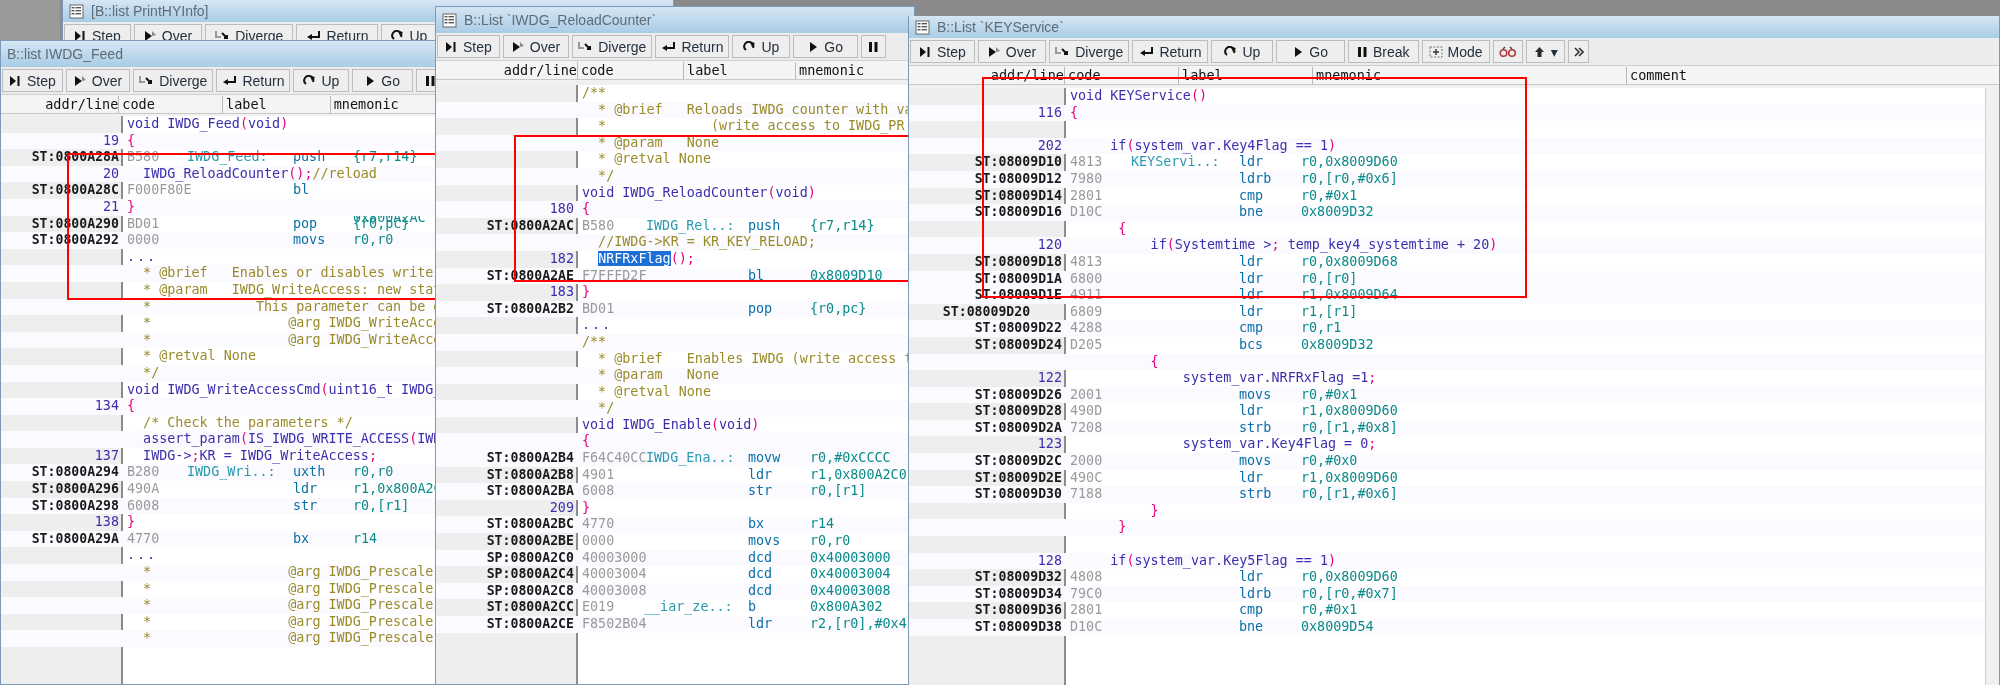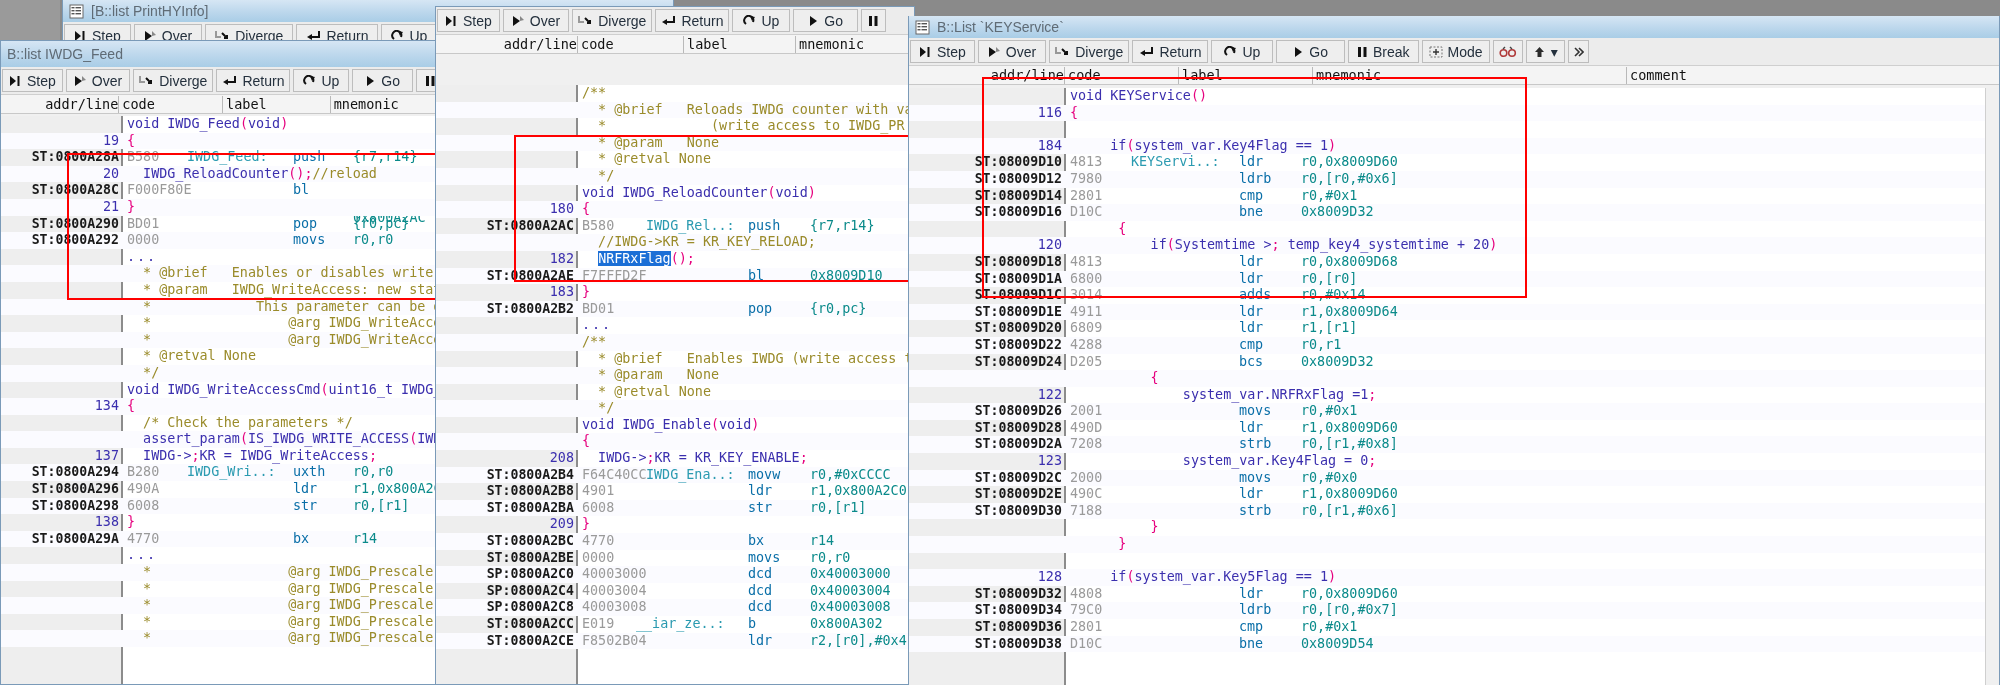--- a/index.html
+++ b/index.html
@@ -200,20 +200,32 @@
         <div class="row"><div class="txt" style="left:126px;"><span class="cm">  *                 @arg IWDG_Prescaler_32: IWDG p</span></div></div>
         <div class="row" style="background: rgb(251, 251, 255);"><div class="txt" style="left:126px;"><span class="cm">  *                 @arg IWDG_Prescaler_64: IWDG p</span></div></div>
         <div class="row"><div class="txt" style="left:126px;"><span class="cm">  *                 @arg IWDG_Prescaler_128: IWDG</span></div></div>
         <div class="row" style="background: rgb(251, 251, 255);"><div class="txt" style="left:126px;"><span class="cm">  *                 @arg IWDG_Prescaler_256: IWDG</span></div></div>
       </div>
   </div>
   <div class="redbox" style="left:66px;top:112px;width:401px;height:147px;border-right:none;"></div>
 </div>
 
 <div class="win" style="left:435px;top:6px;width:480px;height:679px;z-index:3;">
+  <div class="win-title">
+    <svg class="tico" viewBox="0 0 15 15">
+      <rect x="1" y="1" width="13" height="13" fill="#fff" stroke="#666"></rect>
+      <rect x="2.5" y="3" width="3" height="1.4" fill="#555"></rect>
+        <rect x="6.5" y="3" width="5.5" height="1.4" fill="#555"></rect>
+      <rect x="2.5" y="6" width="3" height="1.4" fill="#555"></rect>
+        <rect x="6.5" y="6" width="5.5" height="1.4" fill="#555"></rect>
+      <rect x="2.5" y="9" width="3" height="1.4" fill="#555"></rect>
+        <rect x="6.5" y="9" width="5.5" height="1.4" fill="#555"></rect>
+    </svg>
+    <span>B::List `IWDG_ReloadCounter`</span>
+  </div>
   <div class="toolbar">
     <div class="tbtn" style="padding:0 7px;">
       <svg width="13" height="12" viewBox="0 0 13 12">
         <path d="M1 1 L7 6 L1 11 Z" fill="#111"></path>
           <rect x="8.5" y="1" width="2" height="10" fill="#111"></rect>
         </svg>
       <span>Step</span>
       </div>
     <div class="tbtn" style="padding:0 8px;">
       <svg width="13" height="12" viewBox="0 0 13 12">
@@ -280,31 +292,30 @@
         <div class="row"><div class="lnum" style="left:2px;width:136px;">183</div><div class="txt" style="left:146px;"><span class="pn">}</span></div></div>
         <div class="row" style="background: rgb(251, 251, 255);"><div class="addr" style="left:2px;width:136px;">ST:0800A2B2</div><div class="txt hex" style="left:146px;">BD01</div><div class="txt mn" style="left:312px;">pop</div><div class="txt op" style="left:374px;">{r0,pc}</div></div>
         <div class="row"><div class="txt" style="left:146px;"><span class="dots">...</span></div></div>
         <div class="row" style="background: rgb(251, 251, 255);"><div class="txt" style="left:146px;"><span class="cm">/**</span></div></div>
         <div class="row"><div class="txt" style="left:146px;"><span class="cm">  * @brief   Enables IWDG (write access to IWD</span></div></div>
         <div class="row" style="background: rgb(251, 251, 255);"><div class="txt" style="left:146px;"><span class="cm">  * @param   None</span></div></div>
         <div class="row"><div class="txt" style="left:146px;"><span class="cm">  * @retval None</span></div></div>
         <div class="row" style="background: rgb(251, 251, 255);"><div class="txt" style="left:146px;"><span class="cm">  */</span></div></div>
         <div class="row"><div class="txt" style="left:146px;"><span class="kw">void IWDG_Enable<span class="pn">(</span>void<span class="pn">)</span></span></div></div>
         <div class="row" style="background: rgb(251, 251, 255);"><div class="txt" style="left:146px;"><span class="pn">{</span></div></div>
-        <div class="row"><div class="lnum" style="left:2px;width:136px;">208</div><div class="txt" style="left:146px;"><span class="kw">  IWDG-&gt;<span class="pn">;</span>KR = KR_KEY_ENABLE<span class="pn">;</span></span></div></div>
         <div class="row" style="background: rgb(251, 251, 255);"><div class="addr" style="left:2px;width:136px;">ST:0800A2B4</div><div class="txt hex" style="left:146px;">F64C40CC</div><div class="txt lbl" style="left:210px;">IWDG_Ena..:</div><div class="txt mn" style="left:312px;text-align:center;">movw</div><div class="txt op" style="left:374px;">r0,#0xCCCC</div></div>
         <div class="row"><div class="addr" style="left:2px;width:136px;">ST:0800A2B8</div><div class="txt hex" style="left:146px;">4901</div><div class="txt mn" style="left:312px;">ldr</div><div class="txt op" style="left:374px;">r1,0x800A2C0</div></div>
         <div class="row" style="background: rgb(251, 251, 255);"><div class="addr" style="left:2px;width:136px;">ST:0800A2BA</div><div class="txt hex" style="left:146px;">6008</div><div class="txt mn" style="left:312px;">str</div><div class="txt op" style="left:374px;">r0,[r1]</div></div>
         <div class="row"><div class="lnum" style="left:2px;width:136px;">209</div><div class="txt" style="left:146px;"><span class="pn">}</span></div></div>
         <div class="row" style="background: rgb(251, 251, 255);"><div class="addr" style="left:2px;width:136px;">ST:0800A2BC</div><div class="txt hex" style="left:146px;">4770</div><div class="txt mn" style="left:312px;">bx</div><div class="txt op" style="left:374px;">r14</div></div>
         <div class="row"><div class="addr" style="left:2px;width:136px;">ST:0800A2BE</div><div class="txt hex" style="left:146px;">0000</div><div class="txt mn" style="left:312px;">movs</div><div class="txt op" style="left:374px;">r0,r0</div></div>
         <div class="row" style="background: rgb(251, 251, 255);"><div class="addr" style="left:2px;width:136px;">SP:0800A2C0</div><div class="txt hex" style="left:146px;">40003000</div><div class="txt mn" style="left:312px;">dcd</div><div class="txt op" style="left:374px;">0x40003000</div></div>
         <div class="row"><div class="addr" style="left:2px;width:136px;">SP:0800A2C4</div><div class="txt hex" style="left:146px;">40003004</div><div class="txt mn" style="left:312px;">dcd</div><div class="txt op" style="left:374px;">0x40003004</div></div>
         <div class="row" style="background: rgb(251, 251, 255);"><div class="addr" style="left:2px;width:136px;">SP:0800A2C8</div><div class="txt hex" style="left:146px;">40003008</div><div class="txt mn" style="left:312px;">dcd</div><div class="txt op" style="left:374px;">0x40003008</div></div>
-        <div class="row"><div class="addr" style="left:2px;width:136px;">ST:0800A2CC</div><div class="txt hex" style="left:146px;">E019</div><div class="txt lbl" style="left:200px;">__iar_ze..:</div><div class="txt mn" style="left:312px;">b</div><div class="txt op" style="left:374px;">0x800A302</div></div>
+        <div class="row"><div class="addr" style="left:2px;width:136px;">ST:0800A2CC</div><div class="txt hex" style="left:146px;">E019</div><div class="txt lbl" style="left:208px;">__iar_ze..:</div><div class="txt mn" style="left:312px;">b</div><div class="txt op" style="left:374px;">0x800A302</div></div>
         <div class="row" style="background: rgb(251, 251, 255);"><div class="addr" style="left:2px;width:136px;">ST:0800A2CE</div><div class="txt hex" style="left:146px;">F8502B04</div><div class="txt mn" style="left:312px;">ldr</div><div class="txt op" style="left:374px;">r2,[r0],#0x4</div></div>
       </div>
   </div>
   <div class="redbox" style="left:78px;top:128px;width:414px;height:147px;border-right:none;"></div>
 </div>
 
 <div class="win" style="left:908px;top:16px;width:1092px;height:685px;z-index:4;border-top:none;">
   <div class="win-title" style="height:22px;">
     <svg class="tico" viewBox="0 0 15 15">
       <rect x="1" y="1" width="13" height="13" fill="#fff" stroke="#666"></rect>
@@ -398,32 +409,31 @@
     <span style="width:130px;">label</span>
     <span style="width:310px;">mnemonic</span>
     <span style="width:180px;">comment</span>
   </div>
   <div class="code" style="top:72px;">
     <div class="gutter" style="width:155px;"></div>
     <div class="rows" id="rows-right">
         <div class="row"><div class="txt" style="left:161px;"><span class="kw">void KEYService<span class="pn">(</span><span class="pn">)</span></span></div></div>
         <div class="row" style="background: rgb(251, 251, 255);"><div class="lnum" style="left:2px;width:151px;">116</div><div class="txt" style="left:161px;"><span class="pn">{</span></div></div>
         <div class="row"><div class="txt" style="left:161px;"></div></div>
-        <div class="row" style="background: rgb(251, 251, 255);"><div class="lnum" style="left:2px;width:151px;">184</div><div class="txt" style="left:161px;"><span class="kw">     if<span class="pn">(</span>system_var.Key4Flag == 1<span class="pn">)</span></span></div></div>
+        <div class="row" style="background: rgb(251, 251, 255);"><div class="lnum" style="left:2px;width:151px;">202</div><div class="txt" style="left:161px;"><span class="kw">     if<span class="pn">(</span>system_var.Key4Flag == 1<span class="pn">)</span></span></div></div>
         <div class="row"><div class="addr" style="left:2px;width:151px;">ST:08009D10</div><div class="txt hex" style="left:161px;">4813</div><div class="txt lbl" style="left:222px;">KEYServi..:</div><div class="txt mn" style="left:330px;">ldr</div><div class="txt op" style="left:392px;">r0,0x8009D60</div></div>
         <div class="row" style="background: rgb(251, 251, 255);"><div class="addr" style="left:2px;width:151px;">ST:08009D12</div><div class="txt hex" style="left:161px;">7980</div><div class="txt mn" style="left:330px;">ldrb</div><div class="txt op" style="left:392px;">r0,[r0,#0x6]</div></div>
         <div class="row"><div class="addr" style="left:2px;width:151px;">ST:08009D14</div><div class="txt hex" style="left:161px;">2801</div><div class="txt mn" style="left:330px;">cmp</div><div class="txt op" style="left:392px;">r0,#0x1</div></div>
         <div class="row" style="background: rgb(251, 251, 255);"><div class="addr" style="left:2px;width:151px;">ST:08009D16</div><div class="txt hex" style="left:161px;">D10C</div><div class="txt mn" style="left:330px;">bne</div><div class="txt op" style="left:392px;">0x8009D32</div></div>
         <div class="row"><div class="txt" style="left:161px;"><span class="pn">      {</span></div></div>
         <div class="row" style="background: rgb(251, 251, 255);"><div class="lnum" style="left:2px;width:151px;">120</div><div class="txt" style="left:161px;"><span class="kw">          if<span class="pn">(</span>Systemtime &gt;<span class="pn">;</span> temp_key4_systemtime + 20<span class="pn">)</span></span></div></div>
         <div class="row"><div class="addr" style="left:2px;width:151px;">ST:08009D18</div><div class="txt hex" style="left:161px;">4813</div><div class="txt mn" style="left:330px;">ldr</div><div class="txt op" style="left:392px;">r0,0x8009D68</div></div>
         <div class="row" style="background: rgb(251, 251, 255);"><div class="addr" style="left:2px;width:151px;">ST:08009D1A</div><div class="txt hex" style="left:161px;">6800</div><div class="txt mn" style="left:330px;">ldr</div><div class="txt op" style="left:392px;">r0,[r0]</div></div>
-        <div class="row"><div class="addr" style="left:2px;width:151px;">ST:08009D1C</div><div class="txt hex" style="left:161px;">3014</div><div class="txt mn" style="left:330px;">adds</div><div class="txt op" style="left:392px;">r0,#0x14</div></div>
         <div class="row" style="background: rgb(251, 251, 255);"><div class="addr" style="left:2px;width:151px;">ST:08009D1E</div><div class="txt hex" style="left:161px;">4911</div><div class="txt mn" style="left:330px;">ldr</div><div class="txt op" style="left:392px;">r1,0x8009D64</div></div>
-        <div class="row"><div class="addr" style="left:2px;width:151px;">ST:08009D20</div><div class="txt hex" style="left:161px;">6809</div><div class="txt mn" style="left:330px;">ldr</div><div class="txt op" style="left:392px;">r1,[r1]</div></div>
+        <div class="row"><div class="addr" style="left:2px;width:151px;text-align:center;">ST:08009D20</div><div class="txt hex" style="left:161px;">6809</div><div class="txt mn" style="left:330px;">ldr</div><div class="txt op" style="left:392px;">r1,[r1]</div></div>
         <div class="row" style="background: rgb(251, 251, 255);"><div class="addr" style="left:2px;width:151px;">ST:08009D22</div><div class="txt hex" style="left:161px;">4288</div><div class="txt mn" style="left:330px;">cmp</div><div class="txt op" style="left:392px;">r0,r1</div></div>
         <div class="row"><div class="addr" style="left:2px;width:151px;">ST:08009D24</div><div class="txt hex" style="left:161px;">D205</div><div class="txt mn" style="left:330px;">bcs</div><div class="txt op" style="left:392px;">0x8009D32</div></div>
         <div class="row" style="background: rgb(251, 251, 255);"><div class="txt" style="left:161px;"><span class="pn">          {</span></div></div>
         <div class="row"><div class="lnum" style="left:2px;width:151px;">122</div><div class="txt" style="left:161px;"><span class="kw">              system_var.NRFRxFlag =1<span class="pn">;</span></span></div></div>
         <div class="row" style="background: rgb(251, 251, 255);"><div class="addr" style="left:2px;width:151px;">ST:08009D26</div><div class="txt hex" style="left:161px;">2001</div><div class="txt mn" style="left:330px;">movs</div><div class="txt op" style="left:392px;">r0,#0x1</div></div>
         <div class="row"><div class="addr" style="left:2px;width:151px;">ST:08009D28</div><div class="txt hex" style="left:161px;">490D</div><div class="txt mn" style="left:330px;">ldr</div><div class="txt op" style="left:392px;">r1,0x8009D60</div></div>
         <div class="row" style="background: rgb(251, 251, 255);"><div class="addr" style="left:2px;width:151px;">ST:08009D2A</div><div class="txt hex" style="left:161px;">7208</div><div class="txt mn" style="left:330px;">strb</div><div class="txt op" style="left:392px;">r0,[r1,#0x8]</div></div>
         <div class="row"><div class="lnum" style="left:2px;width:151px;">123</div><div class="txt" style="left:161px;"><span class="kw">              system_var.Key4Flag = 0<span class="pn">;</span></span></div></div>
         <div class="row" style="background: rgb(251, 251, 255);"><div class="addr" style="left:2px;width:151px;">ST:08009D2C</div><div class="txt hex" style="left:161px;">2000</div><div class="txt mn" style="left:330px;">movs</div><div class="txt op" style="left:392px;">r0,#0x0</div></div>
         <div class="row"><div class="addr" style="left:2px;width:151px;">ST:08009D2E</div><div class="txt hex" style="left:161px;">490C</div><div class="txt mn" style="left:330px;">ldr</div><div class="txt op" style="left:392px;">r1,0x8009D60</div></div>

